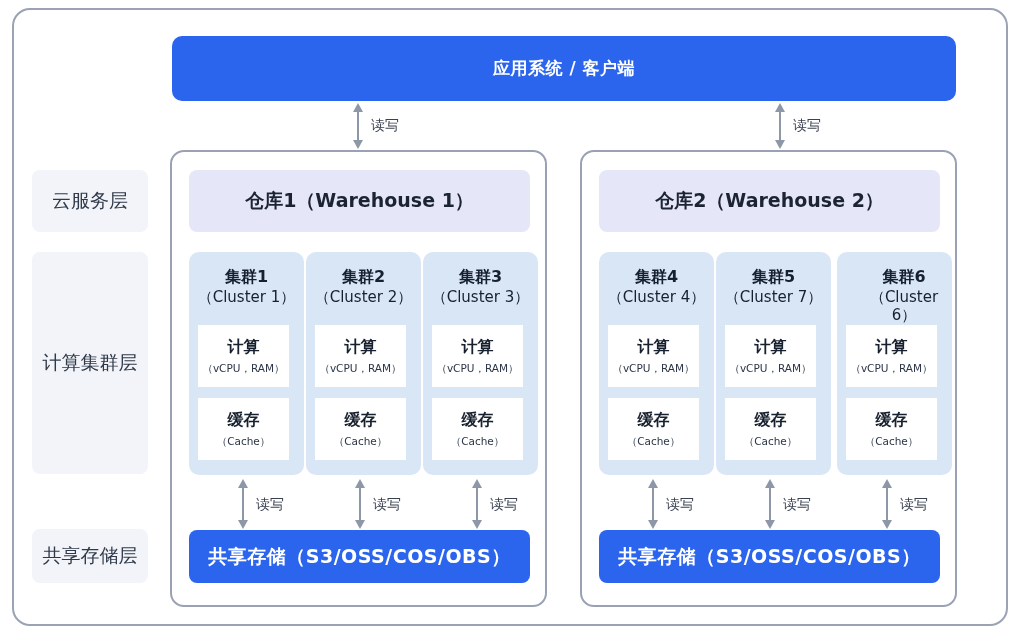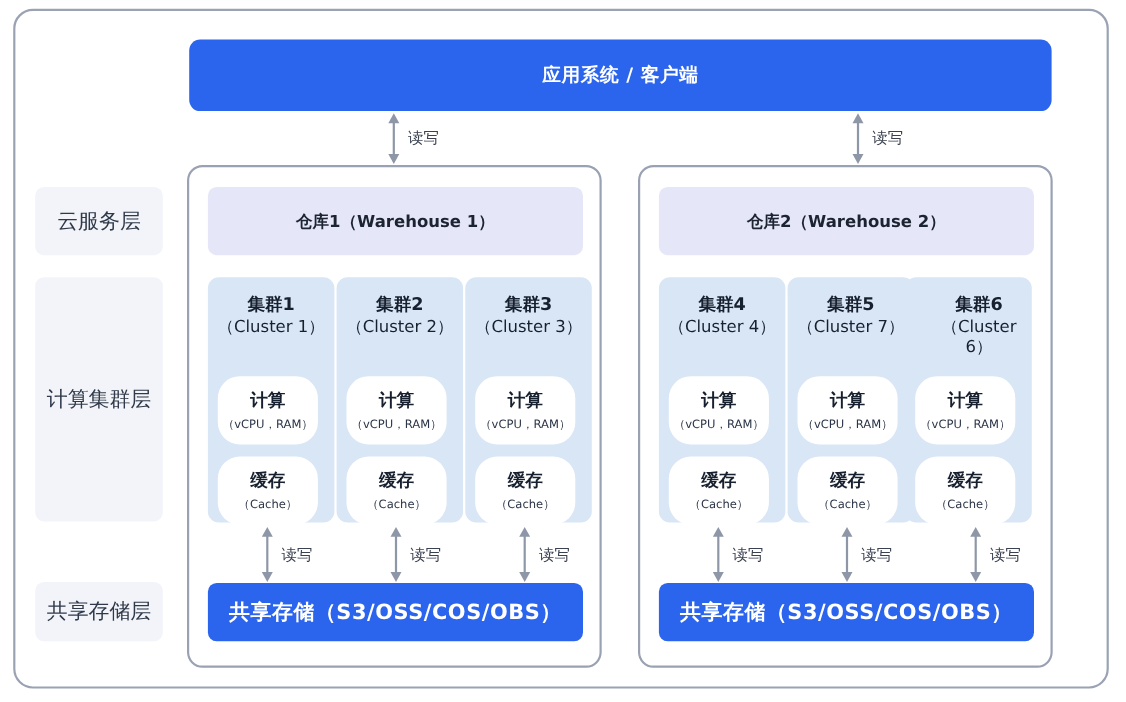--- a/index.html
+++ b/index.html
@@ -10,27 +10,27 @@
   .banner{position:absolute;left:172px;top:36px;width:784px;height:65px;background:#2b64ed;
           border-radius:10px;display:flex;align-items:center;justify-content:center;
           color:#ffffff;font-size:17px;font-weight:bold;letter-spacing:.5px;}
   .layer{position:absolute;left:32px;width:116px;background:#f2f4f9;border-radius:8px;
          display:flex;align-items:center;justify-content:center;color:#2f3949;
          font-size:19px;font-weight:500;}
   .wh{position:absolute;top:150px;width:377px;height:457px;border:2px solid #99a1b3;
       border-radius:14px;background:#ffffff;box-sizing:border-box;}
   .wh-header{position:absolute;left:17px;top:18px;width:341px;height:62px;background:#e5e7f9;
              border-radius:8px;display:flex;align-items:center;justify-content:center;
-             font-size:15px;font-weight:bold;color:#1c2331;}
+             font-size:19px;font-weight:bold;color:#1c2331;}
   .cluster{position:absolute;top:100px;width:115px;height:223px;background:#d9e6f6;
            border-radius:10px;box-sizing:border-box;text-align:center;padding-top:14px;}
   .cl-name{font-size:16px;font-weight:bold;color:#17202e;line-height:1.35;}
   .cl-sub{font-size:15px;color:#17202e;line-height:1.25;}
-  .white-box{position:absolute;left:9px;width:91px;height:62px;background:#ffffff;border-radius:20px;
-             display:flex;flex-direction:column;align-items:center;justify-content:center;gap:4px;margin-top:17px;}
+  .white-box{position:absolute;left:9px;width:91px;height:62px;background:#ffffff;border-radius:0;
+             display:flex;flex-direction:column;align-items:center;justify-content:center;gap:4px;}
   .wb-main{font-size:16px;font-weight:bold;color:#17202e;}
   .wb-sub{font-size:10.5px;color:#2b3547;white-space:nowrap;}
   .storage{position:absolute;left:17px;top:378px;width:341px;height:53px;background:#2b64ed;
            border-radius:8px;display:flex;align-items:center;justify-content:center;
            color:#ffffff;font-size:19px;font-weight:bold;letter-spacing:.5px;}
   .varrow{position:absolute;width:2px;background:#8e97a8;}
   .varrow::before{content:"";position:absolute;left:-4px;top:-8px;
                   border-left:5px solid transparent;border-right:5px solid transparent;
                   border-bottom:9px solid #8e97a8;}
   .varrow::after{content:"";position:absolute;left:-4px;bottom:-8px;
@@ -129,21 +129,21 @@
       <div class="white-box" style="top:73px;">
         <div class="wb-main">计算</div>
         <div class="wb-sub">（vCPU，RAM）</div>
       </div>
       <div class="white-box" style="top:146px;">
         <div class="wb-main">缓存</div>
         <div class="wb-sub">（Cache）</div>
       </div>
     </div>
 
-    <div class="cluster" style="left:241px;padding-left:19px;">
+    <div class="cluster" style="left:255px;padding-left:19px;">
       <div class="cl-name">集群6</div>
       <div class="cl-sub">（Cluster 6）</div>
       <div class="white-box" style="top:73px;">
         <div class="wb-main">计算</div>
         <div class="wb-sub">（vCPU，RAM）</div>
       </div>
       <div class="white-box" style="top:146px;">
         <div class="wb-main">缓存</div>
         <div class="wb-sub">（Cache）</div>
       </div>

